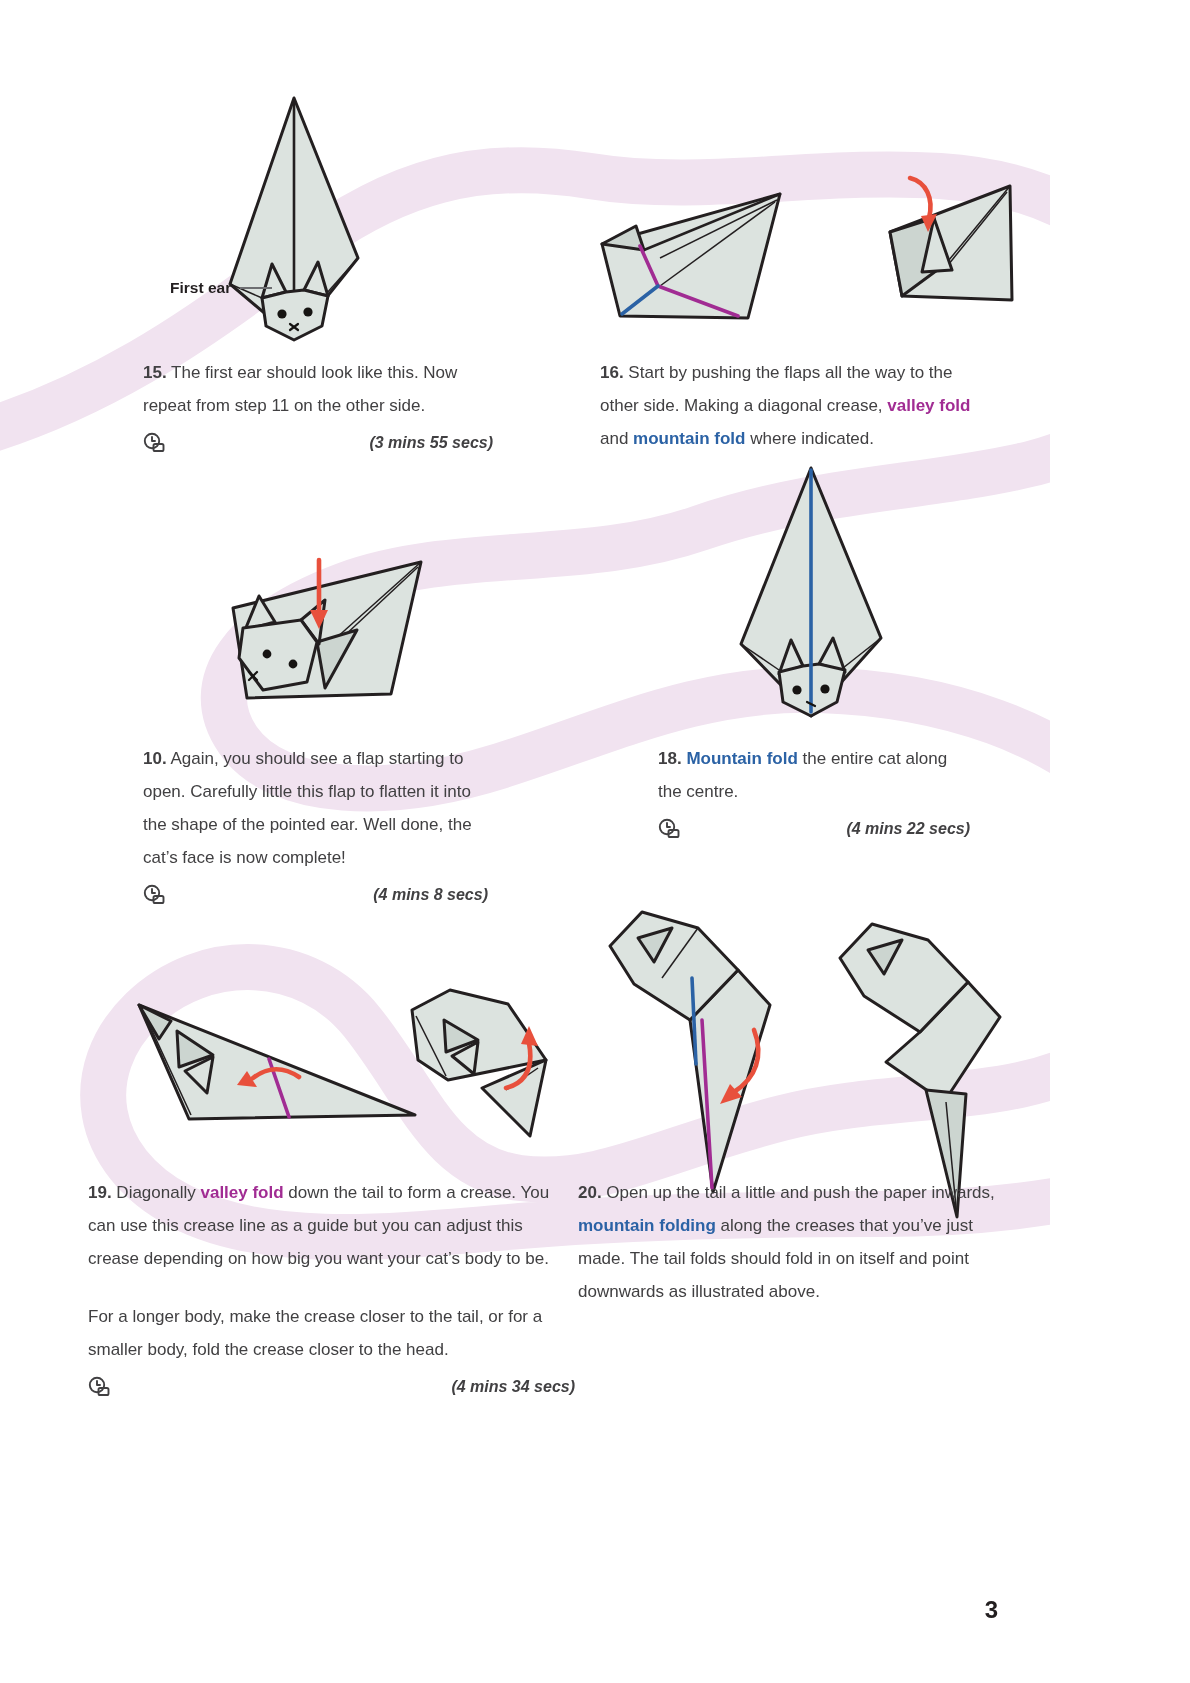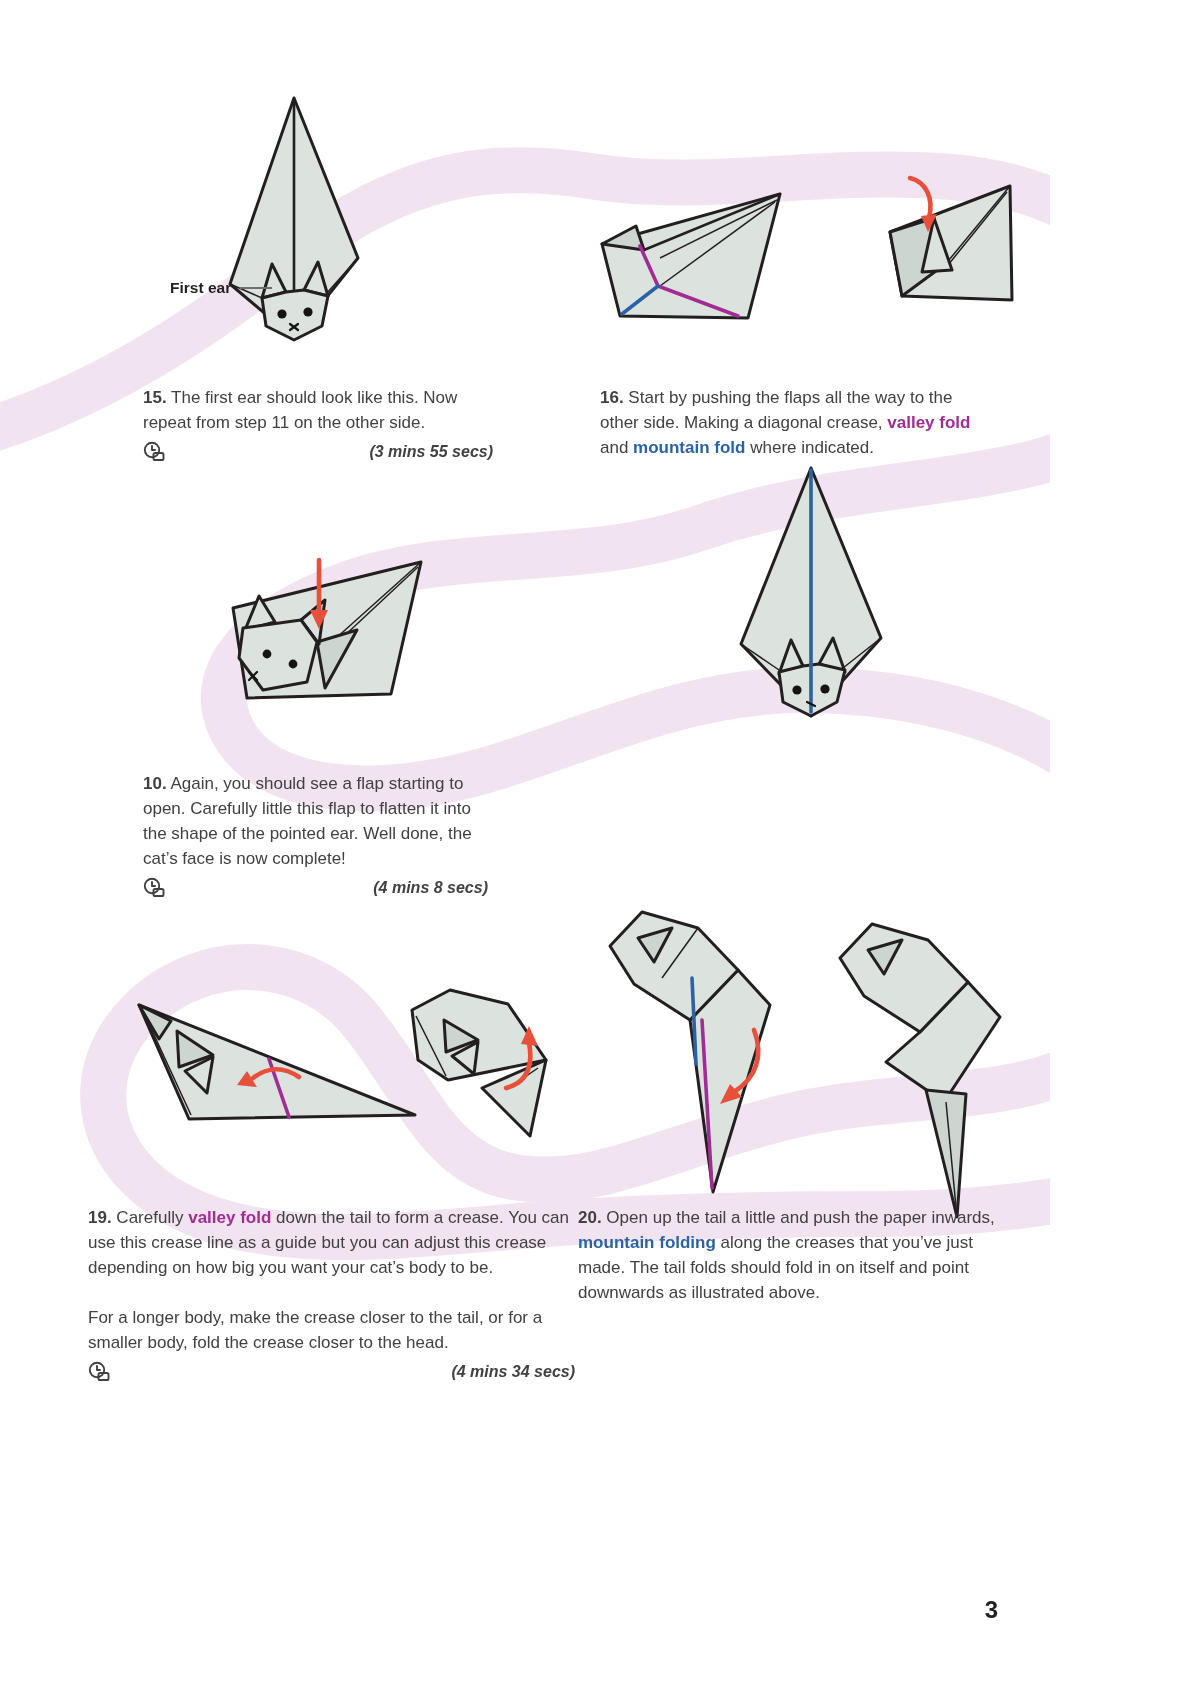--- a/index.html
+++ b/index.html
@@ -2,21 +2,21 @@
 <html><head>
 <meta charset="utf-8">
 <style>
   html,body{margin:0;padding:0;background:#ffffff;}
   .page{
     position:relative;width:1050px;height:1683px;overflow:hidden;
     background:#ffffff;font-family:"Liberation Sans",sans-serif;color:#414042;
   }
   .ribbon{position:absolute;left:0;top:0;z-index:0;}
   .fig{position:absolute;z-index:2;overflow:visible;}
-  .step{position:absolute;z-index:3;font-size:17px;line-height:25px;color:#414042;margin-top:29px;}
+  .step{position:absolute;z-index:3;font-size:17px;line-height:33px;color:#414042;}
   .step p{margin:0;}
   .step p + p{margin-top:25px;}
   .num{font-weight:700;color:#414042;}
   .valley{font-weight:700;color:#a12c93;}
   .mountain{font-weight:700;color:#2b62a5;}
   .timer{display:flex;align-items:center;gap:8px;margin-top:4px;
          font-weight:700;font-style:italic;font-size:16px;color:#414042;justify-content:space-between;}
   .timer svg{flex:none;}
   .first-ear{position:absolute;z-index:3;left:170px;top:279px;display:flex;align-items:center;
              font-weight:700;font-size:15.5px;color:#231f20;}
@@ -212,23 +212,34 @@
     <div class="timer">
       <svg width="24" height="21" viewBox="0 0 24 21">
         <circle class="clockline" cx="9" cy="9" r="7.2"></circle>
         <polyline class="clockline" points="9,5 9,9 12,9"></polyline>
         <rect class="clockline" x="10.5" y="12" width="10" height="7" rx="1.6" fill="#ffffff"></rect>
       </svg>
       <span>(4 mins 8 secs)</span>
     </div>
   </div>
 
+  <div class="step" style="left:658px;top:742px;width:312px">
+    <p><b class="num">18.</b> <span class="mountain">Mountain fold</span><span> the entire cat along the centre.</span></p>
+    <div class="timer">
+      <svg width="24" height="21" viewBox="0 0 24 21">
+        <circle class="clockline" cx="9" cy="9" r="7.2"></circle>
+        <polyline class="clockline" points="9,5 9,9 12,9"></polyline>
+        <rect class="clockline" x="10.5" y="12" width="10" height="7" rx="1.6" fill="#ffffff"></rect>
+      </svg>
+      <span>(4 mins 22 secs)</span>
+    </div>
+  </div>
 
   <div class="step" style="left:88px;top:1176px;width:487px">
-    <p><b class="num">19.</b><span> Carefully </span><span class="valley">valley fold</span><span> down the tail to form a crease. You can use this crease line as a guide but you can adjust this crease depending on how big you want your cat’s body to be.</span></p>
+    <p><b class="num">19.</b><span> Diagonally </span><span class="valley">valley fold</span><span> down the tail to form a crease. You can use this crease line as a guide but you can adjust this crease depending on how big you want your cat’s body to be.</span></p>
     <p>For a longer body, make the crease closer to the tail, or for a smaller body, fold the crease closer to the head.</p>
     <div class="timer">
       <svg width="24" height="21" viewBox="0 0 24 21">
         <circle class="clockline" cx="9" cy="9" r="7.2"></circle>
         <polyline class="clockline" points="9,5 9,9 12,9"></polyline>
         <rect class="clockline" x="10.5" y="12" width="10" height="7" rx="1.6" fill="#ffffff"></rect>
       </svg>
       <span>(4 mins 34 secs)</span>
     </div>
   </div>

